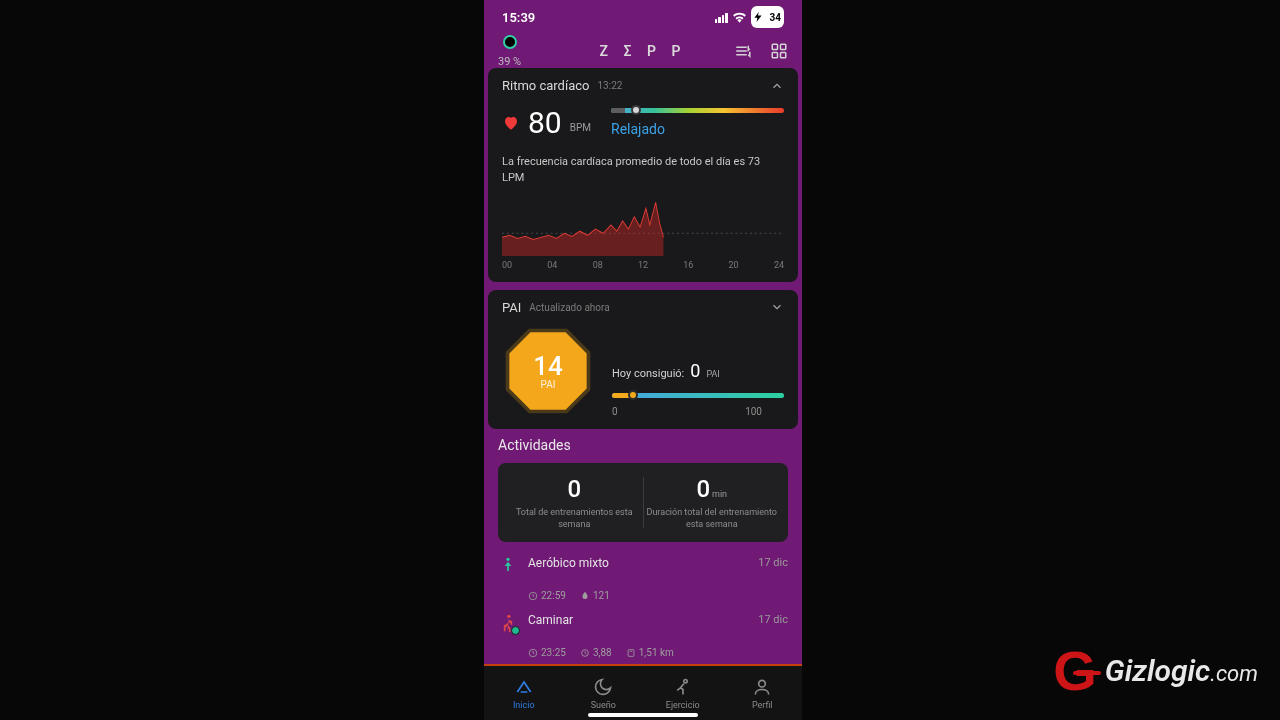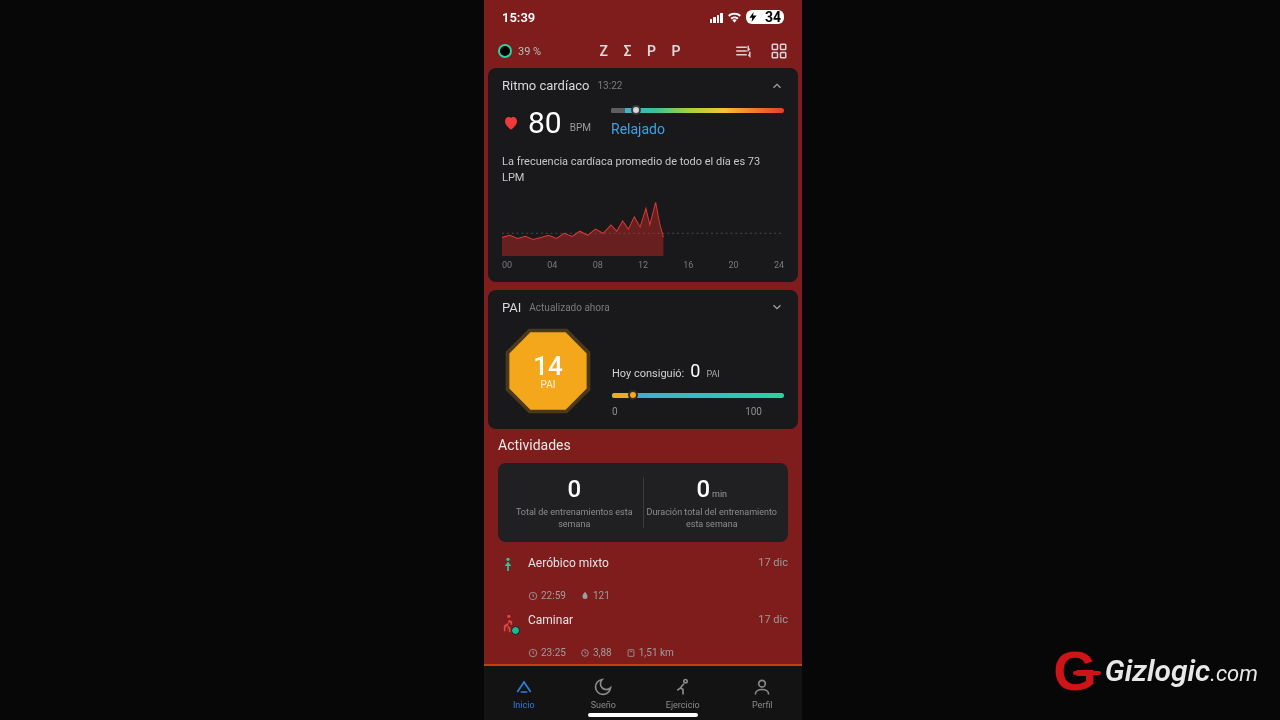--- a/index.html
+++ b/index.html
@@ -1,29 +1,29 @@
 <!DOCTYPE html>
 <html><head>
 <meta charset="utf-8">
 <style>
   * { margin:0; padding:0; box-sizing:border-box; font-family:-apple-system,BlinkMacSystemFont,"Segoe UI",Roboto,sans-serif; -webkit-font-smoothing:antialiased; }
   body { width:1280px; height:720px; background:#070707; overflow:hidden; position:relative; }
-  .phone { position:absolute; left:484px; top:0; width:318px; height:720px; background:#7f1d1d; color:#e6e6e6; overflow:hidden; }
+  .phone { position:absolute; left:484px; top:0; width:318px; height:720px; background:#701a75; color:#e6e6e6; overflow:hidden; }
   
   .statusbar { height:34px; display:flex; align-items:center; justify-content:space-between; padding:0 18px; font-size:13px; font-weight:600; color:#fff; }
   .statusbar .right { display:flex; align-items:center; gap:4px; }
   .sig { display:flex; align-items:flex-end; gap:1px; height:11px; }
   .sig i { width:2.5px; background:#fff; display:block; border-radius:.5px; }
   .sig i:nth-child(1){height:4px}.sig i:nth-child(2){height:6px}.sig i:nth-child(3){height:8px}.sig i:nth-child(4){height:10px}
-  .batt-pill { display:flex; align-items:center; background:#fff; color:#000; border-radius:6px; padding:0 3px; height:14px; font-size:14px; font-weight:700; gap:8px; }
+  .batt-pill { display:flex; align-items:center; background:#fff; color:#000; border-radius:6px; padding:0 3px; height:22px; font-size:10px; font-weight:700; gap:8px; }
   .batt-pill svg{display:block}
   
   .apphdr { height:34px; display:flex; align-items:center; padding:0 14px; gap:8px; }
   .apphdr .brand { position:absolute; left:50%; transform:translateX(-50%); display:flex; font-size:14px; font-weight:600; letter-spacing:6px; color:#d9d9d9; }
-  .apphdr .dev { display:flex; align-items:center; gap:6px; font-size:11px; color:#bdbdbd; }
+  .apphdr .dev { display:flex; align-items:center; gap:6px; font-size:11px; color:#bdbdbd;flex-direction:column; }
   .apphdr .ring { width:14px; height:14px; border-radius:50%; border:2px solid #2ecfa5; position:relative; background:#000; }
   .apphdr .icons { margin-left:auto; display:flex; gap:18px; }
   .hdr-ic { width:18px; height:18px; color:#d5d5d5; }
   .hdr-ic svg { width:100%; height:100%; display:block; }
   
   .scroll { height:calc(100% - 34px - 34px - 58px); overflow:hidden; }
   .card { background:#19191b; margin:0 4px 8px; border-radius:8px; padding:10px 14px 12px; }
   .card-hdr { display:flex; align-items:center; gap:8px; }
   .card-hdr .title { font-size:13px; color:#d9d9d9; }
   .card-hdr .sub { font-size:10px; color:#7b7b7b; }

